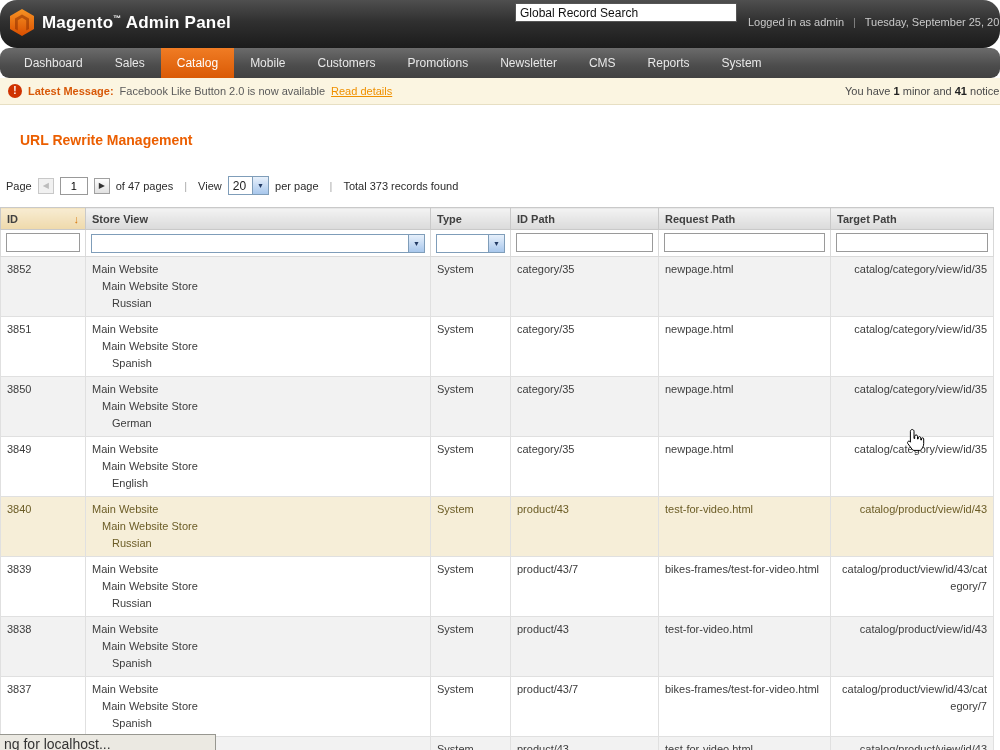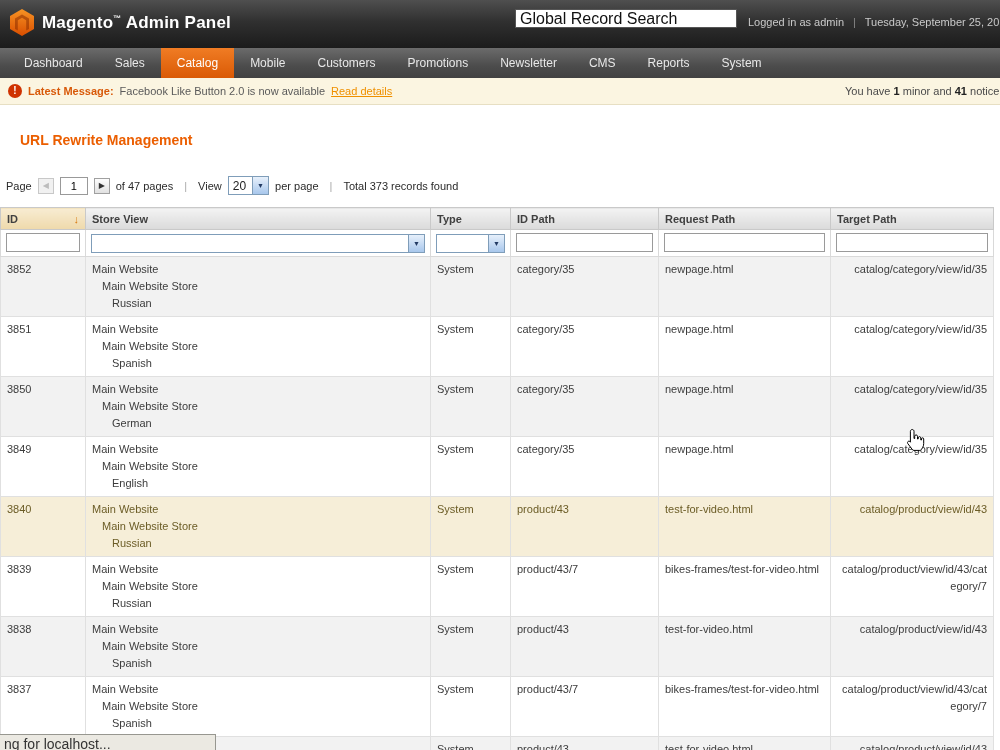--- a/index.html
+++ b/index.html
@@ -2,34 +2,34 @@
 <html><head>
 <meta charset="utf-8">
 <style>
   * { margin:0; padding:0; box-sizing:border-box; }
   html,body { background:#888; }
   body { font-family:"Liberation Sans","DejaVu Sans",sans-serif; }
   .screen { position:relative; width:1000px; height:750px; overflow:hidden; background:#fff; }
 
   
   .hdr { position:absolute; top:0; left:0; width:100%; height:48px;
-         background:linear-gradient(180deg,#4f4f4f 0%,#303030 45%,#1b1b1b 100%); }
+         background:linear-gradient(180deg,#4f4f4f 0%,#303030 45%,#1b1b1b 100%);border-radius:17px; }
   .logo-wrap { position:absolute; left:10px; top:9px; display:flex; align-items:center; gap:8px; }
   .logo-text { color:#fff; font-size:17px; font-weight:bold; letter-spacing:.2px; }
   .logo-text sup { font-size:8px; }
-  .hdr-search { position:absolute; left:515px; top:9px; width:222px; height:19px;
-                border:1px solid #555; background:#fff; font-size:16px; padding:0 4px; color:#111;
+  .hdr-search { position:absolute; left:515px; top:3px; width:222px; height:19px;
+                border:1px solid #555; background:#fff; font-size:12px; padding:0 4px; color:#111;
                 font-family:"Liberation Sans",sans-serif; }
   .hdr-right { position:absolute; left:748px; top:16px; color:#c9c9c9; font-size:11px; white-space:nowrap; }
   .hdr-right .sep { color:#888; margin:0 6px; }
 
   
   .nav { position:absolute; top:48px; left:0; width:100%; height:30px;
          background:linear-gradient(180deg,#6b6b6b,#4c4c4c 60%,#414141);
-         display:flex; align-items:flex-end; padding-left:8px; }
+         display:flex; align-items:flex-end; padding-left:8px;border-radius:9px; }
   .nav a { color:#e8e8e8; font-size:12px; line-height:30px; padding:0 16px; text-decoration:none; cursor:pointer; }
   .nav a.active { background:linear-gradient(180deg,#f07c24,#da5a05); color:#fff; }
 
   
   .msgbar { position:absolute; top:78px; left:0; width:100%; height:27px;
             background:#fbf5e1; border-bottom:1px solid #e7dfc3; font-size:11px; }
   .msg-left { position:absolute; left:8px; top:6px; display:flex; gap:6px; align-items:center; white-space:nowrap; }
   .err-icon { width:14px; height:14px; border-radius:50%; background:#cf3200; color:#fff;
               font-size:10px; font-weight:bold; text-align:center; line-height:14px; }
   .msg-label { color:#d85909; font-weight:bold; }

